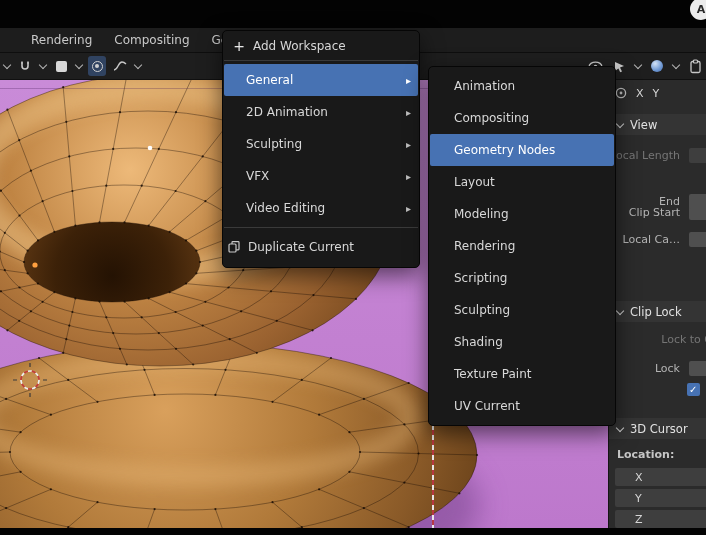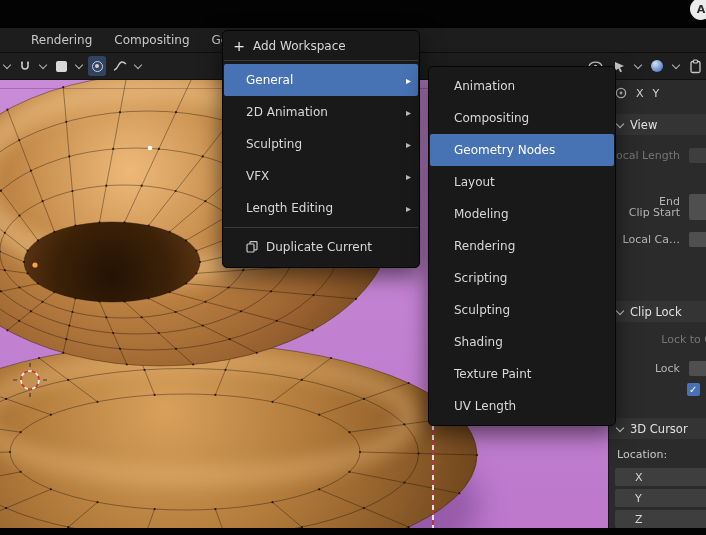--- a/index.html
+++ b/index.html
@@ -46,42 +46,42 @@
   .workspace-menu { left:222px; top:30px; width:198px; }
   .template-submenu { left:428px; top:66px; width:188px; padding:3px 0; }
   .menu-header { height:22px; display:flex; align-items:center; gap:8px; padding:0 10px; color:#d6d6d6; }
   .plus-glyph { font-size:14px; color:#e8e8e8; width:12px; text-align:center; }
   .menu-sep { height:1px; background:#3a3a3a; margin:3px 1px; }
   .menu-item { height:32px; display:flex; align-items:center; padding:0 8px 0 22px; margin:0 1px;
                border-radius:2px; color:#d8d8d8; position:relative; cursor:default; }
   .menu-item .mi-arrow { position:absolute; right:7px; color:#bdbdbd; font-size:10px; }
   .menu-item.highlighted { background:#4772b3; color:#ffffff; }
   .menu-item.highlighted .mi-arrow { color:#ffffff; }
-  .menu-item.with-icon { padding-left:22px; gap:8px; }
+  .menu-item.with-icon { padding-left:4px; gap:8px; }
   .template-submenu .menu-item { padding-left:24px; }
 
   
   .sidebar { position:absolute; right:0; top:80px; width:98px; height:448px; background:#2b2b2b;
              border-left:1px solid #151515; z-index:10; font-size:11px; }
   .gizmo-row { position:absolute; left:0; top:0; width:100%; height:26px; display:flex;
                align-items:center; gap:9px; padding-left:6px; color:#d0d0d0; }
   .axis-btn { font-size:11px; color:#d6d6d6; }
   .panel-header { position:absolute; left:0; width:100%; height:21px; background:#343434;
                   display:flex; align-items:center; gap:6px; padding-left:7px; color:#e2e2e2; font-size:11.5px; }
   .panel-header .chev::before { border-color:#cfcfcf; }
   .prop-row { position:absolute; left:0; width:100%; height:20px; }
   .prop-label { position:absolute; right:26px; top:3px; color:#b4b4b4; white-space:nowrap; }
   .prop-row.disabled .prop-label { color:#757575; }
   .field-stub { position:absolute; right:0; top:2px; width:17px; height:15px; background:#4f4f4f;
                 border-radius:2px 0 0 2px; }
   .prop-row.disabled .field-stub { background:#3e3e3e; }
   .checkbox { position:absolute; right:6px; width:13px; height:13px; background:#4772b3;
               border-radius:2px; }
   .checkbox::after { content:"✓"; position:absolute; left:2px; top:0px; color:#fff; font-size:10px; line-height:13px; }
-  .loc-label { position:absolute; left:8px; color:#c6c6c6; }
+  .loc-label { position:absolute; left:8px; color:#c6c6c6;font-weight:bold; }
   .loc-field { position:absolute; left:6px; right:0; height:18px; background:#3e3e3e;
                border-radius:2px 0 0 2px; color:#d6d6d6; display:flex; align-items:center; padding-left:20px; }
 
   .bottom-strip { position:absolute; left:0; top:528px; width:706px; height:7px; background:#030303; }
 </style>
 </head>
 <body>
 
 <div class="screen">
 
@@ -497,21 +497,21 @@
     </div>
     <div class="menu-item">
       <span>Sculpting</span>
       <span class="mi-arrow">▸</span>
     </div>
     <div class="menu-item">
       <span>VFX</span>
       <span class="mi-arrow">▸</span>
     </div>
     <div class="menu-item">
-      <span>Length Editing</span>
+      <span>Video Editing</span>
       <span class="mi-arrow">▸</span>
     </div>
     <div class="menu-sep"></div>
     <div class="menu-item with-icon">
       <svg width="12" height="12" viewBox="0 0 12 12">
         <rect x="1" y="3" width="7" height="8" rx="1" fill="none" stroke="#c8c8c8" stroke-width="1.2"></rect>
         <path d="M4,3 V1.5 a0.8,0.8 0 0 1 0.8,-0.8 H10.2 a0.8,0.8 0 0 1 0.8,0.8 V8 a0.8,0.8 0 0 1 -0.8,0.8 H8.2" fill="none" stroke="#c8c8c8" stroke-width="1.2"></path>
       </svg>
       <span>Duplicate Current</span>
     </div>
@@ -542,18 +542,18 @@
     <div class="menu-item">
       <span>Sculpting</span>
     </div>
     <div class="menu-item">
       <span>Shading</span>
     </div>
     <div class="menu-item">
       <span>Texture Paint</span>
     </div>
     <div class="menu-item">
-      <span>UV Length</span>
+      <span>UV Current</span>
     </div>
   </div>
 
   <div class="bottom-strip"></div>
 </div>
 
 </body></html>

